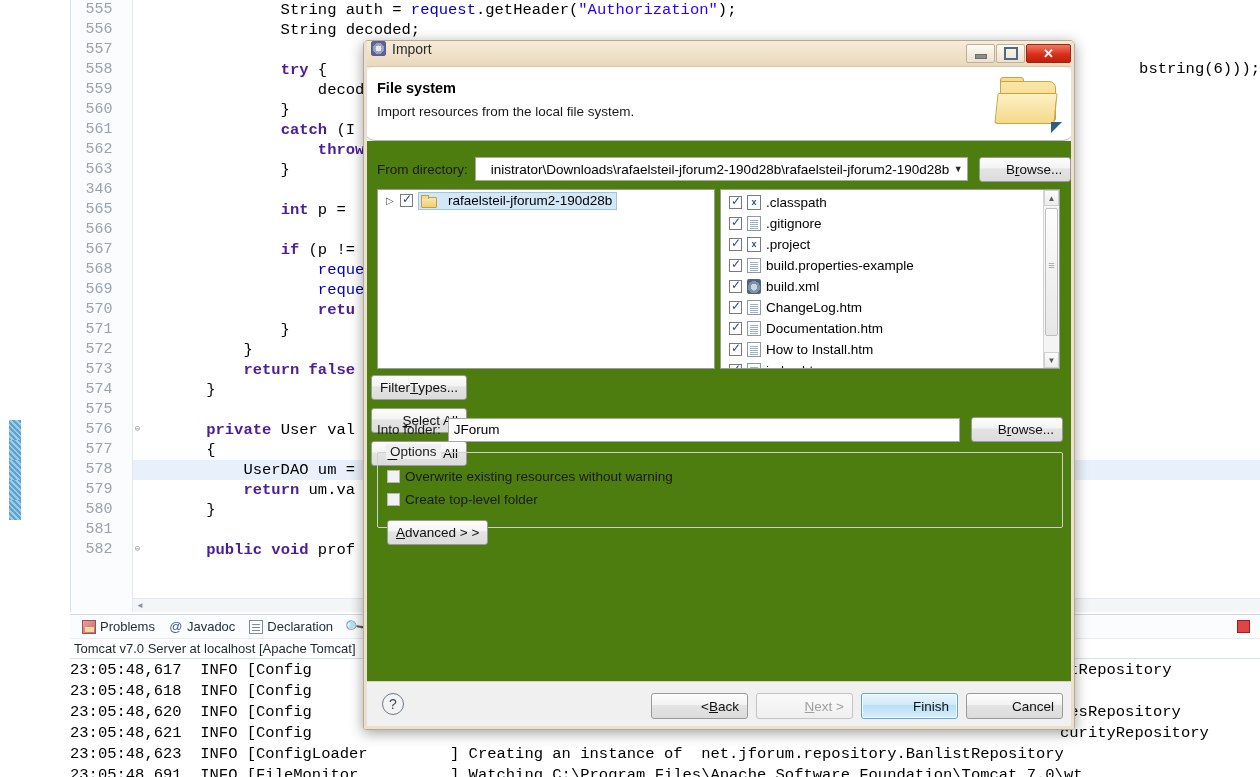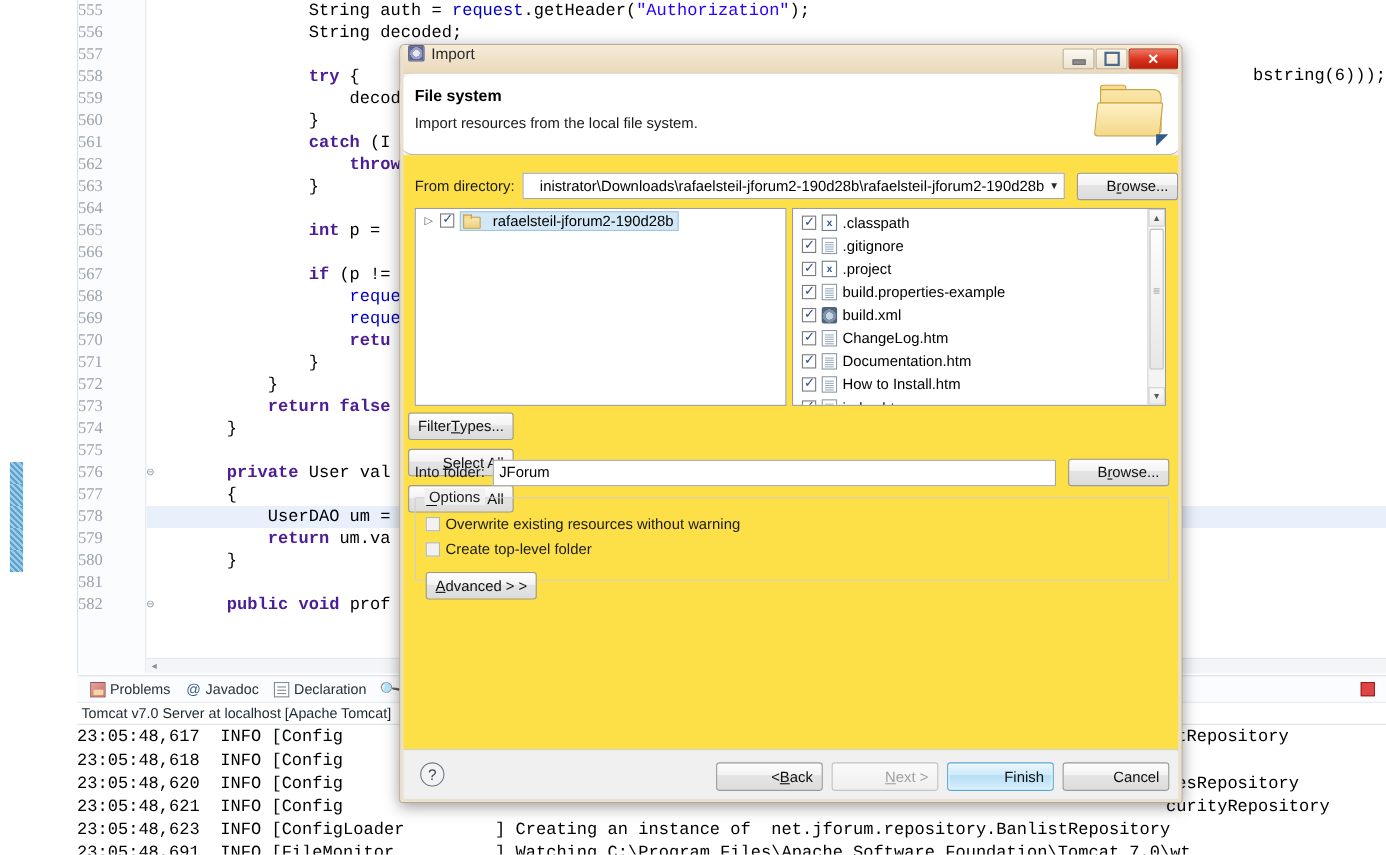--- a/index.html
+++ b/index.html
@@ -20,22 +20,22 @@
   .editor-panel {
     position: absolute; left: 70px; top: 0; width: 1190px; height: 612px;
     background: #ffffff; border-left: 1px solid #d6e0ea;
   }
   .code-gutter {
     position: absolute; left: 0; top: 0; width: 62px; height: 100%;
     background: #fbfcfd; border-right: 1px solid #e2e8ee;
   }
   .gutter-line {
     height: 20px; line-height: 20px;
-    font-family: Liberation Serif, serif; font-size: 15px;
-    color: #9aa2ab; text-align: left; padding-right: 5px;
+    font-family: Liberation Mono, monospace; font-size: 15px;
+    color: #9aa2ab; text-align: center; padding-right: 5px;
     position: relative; white-space: nowrap;
   }
   .gutter-line .fold {
     position: absolute; right: -10px; top: 5px;
     width: 9px; height: 9px; font-size: 9px; line-height: 9px; color: #8a929b;
   }
   .gutter-line.marked::before {
     content: ""; position: absolute; left: -62px; top: 0;
     width: 12px; height: 20px;
     background: repeating-linear-gradient(45deg,#5ba3d0 0 2px,#9fcbe4 2px 4px);
@@ -172,21 +172,21 @@
     position:absolute; left:0px; top:16px; width:60px; height:31px;
     background: linear-gradient(180deg,#fdf0c4,#f5d98a);
     border: 1px solid #c9a443; border-radius: 2px 2px 3px 3px;
     transform: skewX(-6deg);
   }
   .folder-big .cursor {
     position:absolute; right:0px; bottom:-2px; width:0; height:0;
     border-left: 11px solid #2f5d88; border-bottom: 11px solid transparent;
   }
 
-  .dlg-body { position: relative; background: #fde047; height: 542px; text-decoration: underline; }
+  .dlg-body { position: relative; background: #4d7c0f; height: 542px; text-decoration: underline; }
 
   .row-dir {
     position: absolute; left: 13px; top: 16px; right: 11px; height: 24px;
     display: flex; align-items: center;
   }
   .lbl { font-size: 13.5px; color: #1a1a1a; white-space: nowrap; }
   .combo {
     flex: 1; height: 24px; margin-left: 7px; margin-right: 11px;
     background: #fff; border: 1px solid #a8a8a8;
     display: flex; align-items: center; position: relative;
@@ -329,21 +329,21 @@
   <div class="code-gutter" id="gutter">
         <div class="gutter-line">555</div>
         <div class="gutter-line">556</div>
         <div class="gutter-line">557</div>
         <div class="gutter-line">558</div>
         <div class="gutter-line">559</div>
         <div class="gutter-line">560</div>
         <div class="gutter-line">561</div>
         <div class="gutter-line">562</div>
         <div class="gutter-line">563</div>
-        <div class="gutter-line">564</div>
+        <div class="gutter-line">346</div>
         <div class="gutter-line">565</div>
         <div class="gutter-line">566</div>
         <div class="gutter-line">567</div>
         <div class="gutter-line">568</div>
         <div class="gutter-line">569</div>
         <div class="gutter-line">570</div>
         <div class="gutter-line">571</div>
         <div class="gutter-line">572</div>
         <div class="gutter-line">573</div>
         <div class="gutter-line">574</div>

